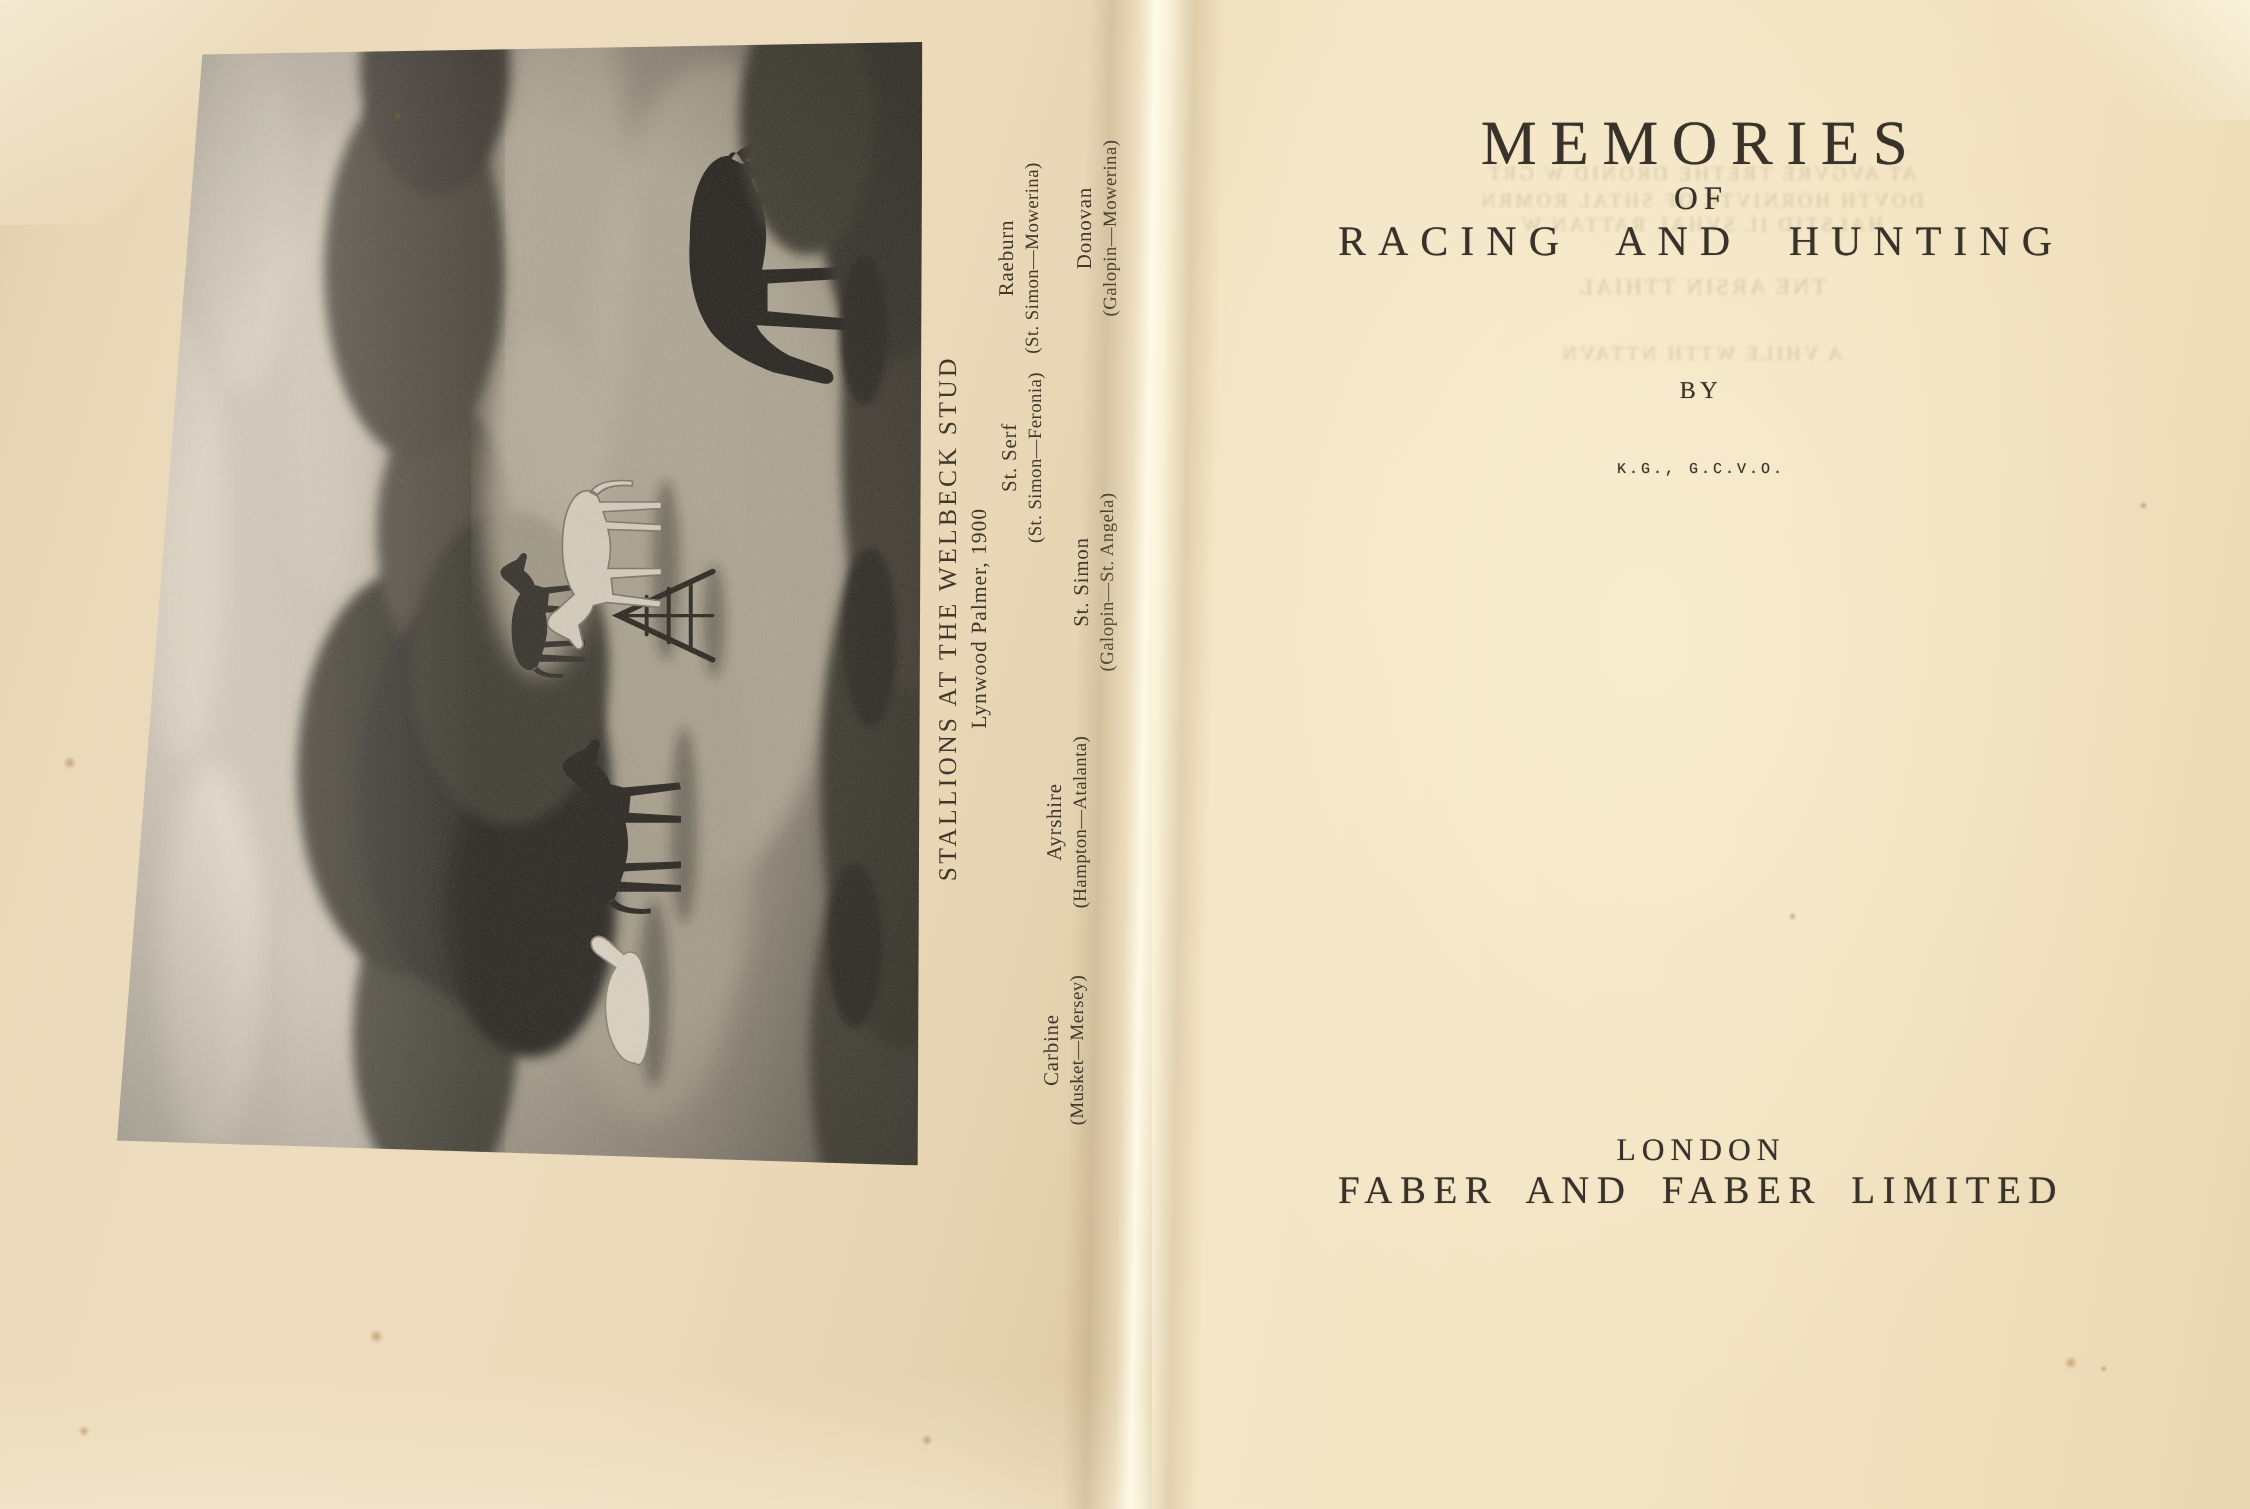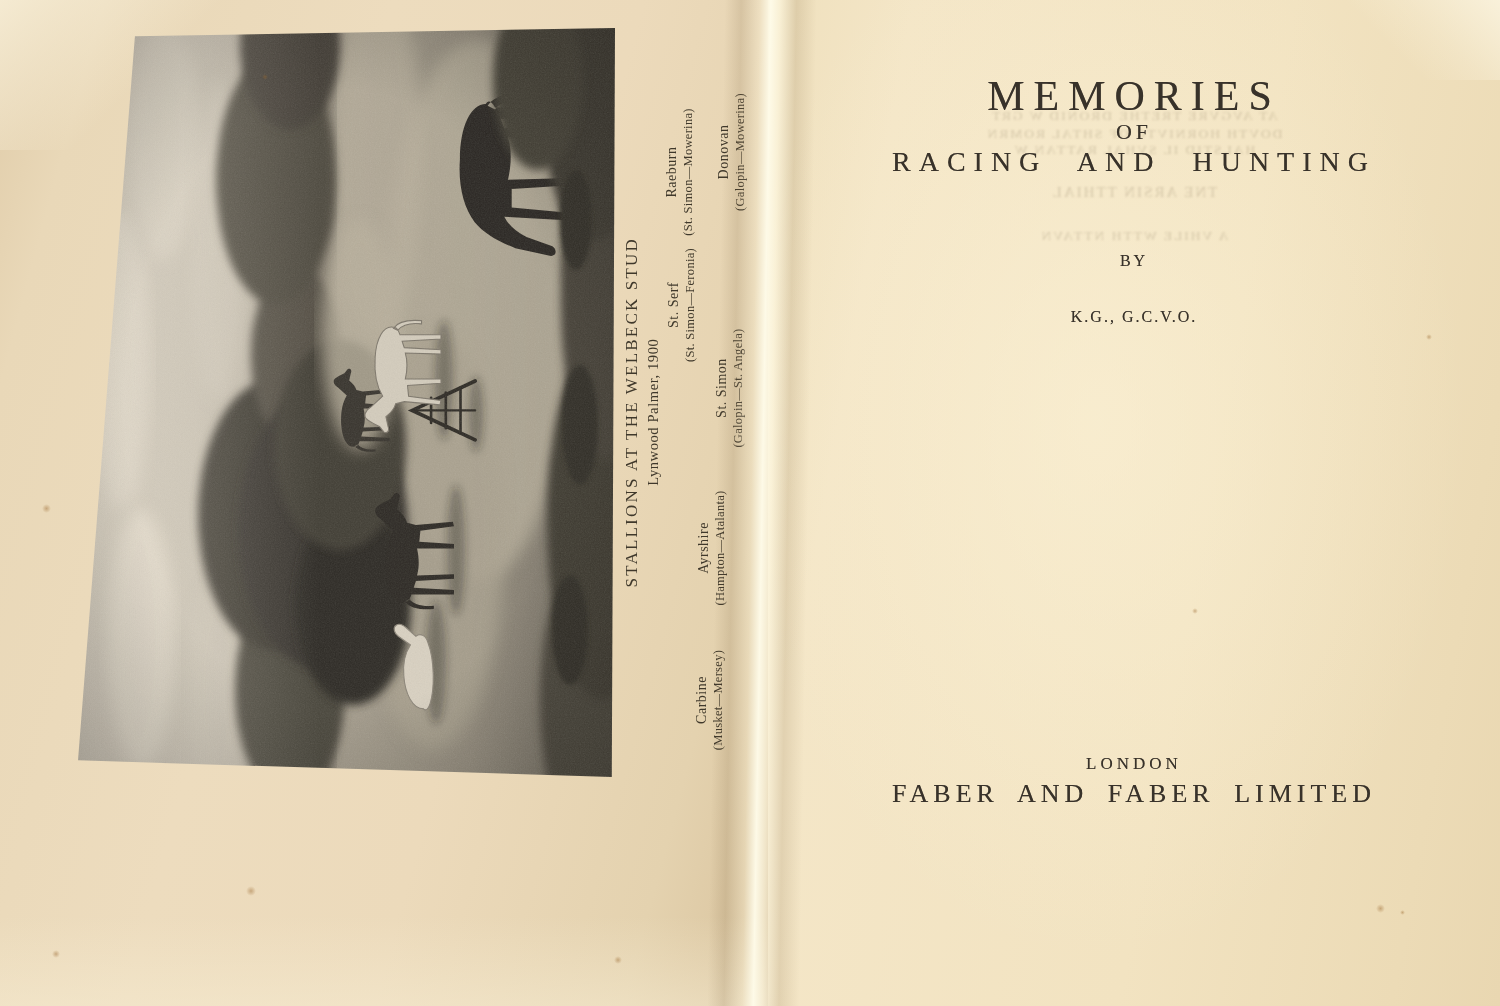--- a/index.html
+++ b/index.html
@@ -78,22 +78,22 @@
   .stallion .s-name{font-size:14px;letter-spacing:.5px;white-space:nowrap;}
   .stallion .s-par{font-size:12.5px;letter-spacing:.3px;white-space:nowrap;}
   
   .tp{position:absolute;left:0;width:732px;text-align:center;white-space:nowrap;
       text-shadow:0 0 .6px rgba(56,50,42,.55);}
   .t-memories{top:72px;font-size:42px;letter-spacing:9px;}
   .t-of{top:119px;font-size:22px;letter-spacing:4px;}
   .t-racing{top:146px;font-size:28px;letter-spacing:8px;word-spacing:16px;}
   .t-by{top:252px;font-size:16px;letter-spacing:3px;}
   .t-author{top:277px;font-size:30px;letter-spacing:6px;word-spacing:6px;}
-  .t-honours{top:308px;font-size:16px;letter-spacing:2px;}
-  .t-london{top:754px;font-size:17px;letter-spacing:4px;}
+  .t-honours{top:308px;font-size:10px;letter-spacing:2px;font-family:Liberation Mono, monospace;}
+  .t-london{top:754px;font-size:21px;letter-spacing:4px;}
   .t-publisher{top:779px;font-size:26px;letter-spacing:5px;word-spacing:8px;}
   .t-address{top:814px;font-size:18px;letter-spacing:4px;}
   
   .ghost{position:absolute;left:0;width:732px;text-align:center;white-space:nowrap;
     color:rgba(104,88,60,.22);transform:scaleX(-1);filter:blur(1px);
     font-size:13.5px;letter-spacing:2px;}
   .g0{top:108px}.g1{top:126px}.g2{top:142px}.g3{top:184px;font-size:15px}.g4{top:228px}
   
   .fox{position:absolute;border-radius:50%;
     background:radial-gradient(circle,rgba(152,102,44,.45),rgba(152,102,44,0) 70%);}

